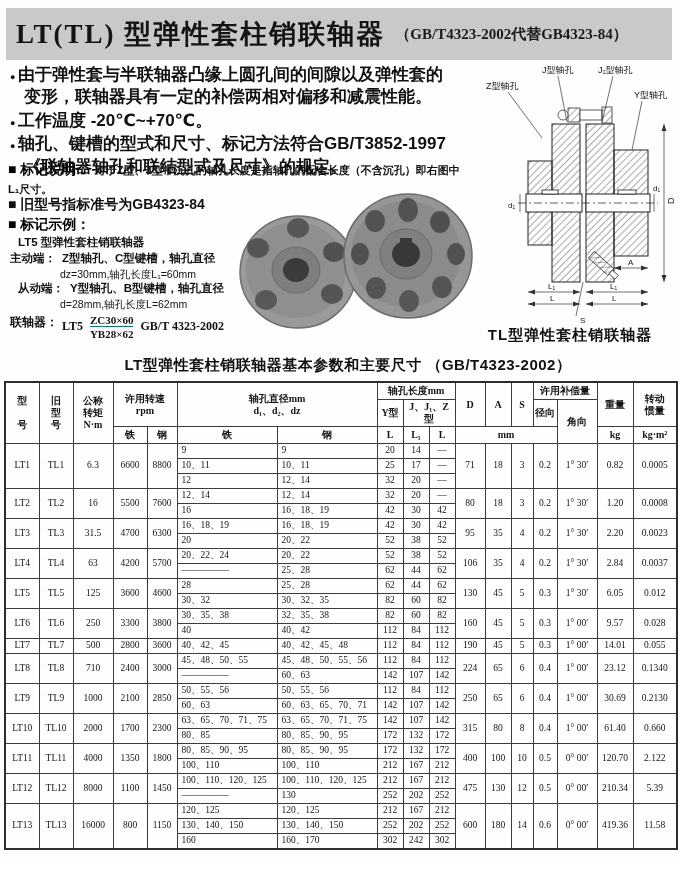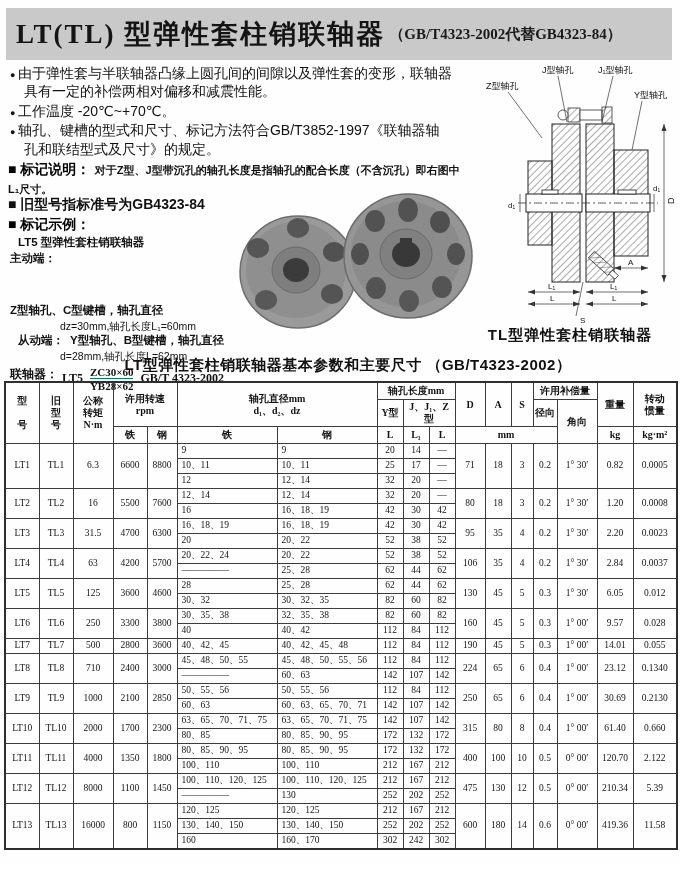--- a/index.html
+++ b/index.html
@@ -9,26 +9,26 @@
     overflow:hidden;
   }
   
   .title-band{
     position:absolute;left:6px;top:8px;width:666px;height:52px;
     background:#c9c9c9;display:flex;align-items:center;padding-left:10px;box-sizing:border-box;
   }
   .title-main{font-family:"Liberation Serif","DejaVu Serif",serif;font-weight:bold;
     font-size:27px;letter-spacing:2px;color:#141414;}
   .title-sub{font-family:"Liberation Serif","DejaVu Serif",serif;font-size:15px;font-weight:bold;
-    color:#1a1a1a;margin-left:4px;white-space:nowrap;}
+    color:#1a1a1a;margin-left:10px;white-space:nowrap;}
   
   .sec{position:absolute;left:8px;}
   .sec-h{font-size:14px;font-weight:bold;color:#000;}
   .bullets{margin:1px 0 0 2px;}
-  .bullet{font-size:14px;font-weight:400;line-height:1.32;margin:1px 0;
+  .bullet{font-size:17px;font-weight:700;line-height:1.32;margin:1px 0;
     padding-left:14px;text-indent:-14px;}
   .bullet::before{content:"● ";font-size:9px;}
   .mark-text{font-size:11px;font-weight:600;line-height:1.3;display:inline;}
   .old-line{font-size:14px;font-weight:bold;}
   .ex-lines{margin-top:1px;font-size:11.5px;font-weight:600;line-height:1.38;}
   .ex-row{display:flex;}
   .ex-label{flex:0 0 52px;}
   .ex-indent{margin-left:52px;font-weight:500;font-family:Liberation Sans, sans-serif;font-size:10.5px;}
   .frac{display:inline-block;vertical-align:middle;text-align:left;
     font-family:"Liberation Serif","DejaVu Serif",serif;font-size:11px;font-weight:600;line-height:1.1;margin:0 4px;}
@@ -79,21 +79,21 @@
     <span class="sec-h" style="display:inline">■ 标记说明：</span>
     <span class="mark-text">对于Z型、J型带沉孔的轴孔长度是指轴孔的配合长度（不含沉孔）即右图中L₁尺寸。</span>
   </div>
 
   <div class="sec old-line" style="top:196px;">■ 旧型号指标准号为GB4323-84</div>
 
   <div class="sec" style="top:216px;width:300px;">
     <div class="sec-h">■ 标记示例：</div>
     <div class="ex-lines">
       <div style="margin-left:10px;">LT5 型弹性套柱销联轴器</div>
-      <div class="ex-row" style="margin-left:2px;flex-direction:column;">
+      <div class="ex-row" style="margin-left:2px;">
         <span class="ex-label">主动端：</span>
         <span>Z型轴孔、C型键槽，轴孔直径</span>
       </div>
       <div class="ex-indent">dz=30mm,轴孔长度L₁=60mm</div>
       <div class="ex-row" style="margin-left:10px;">
         <span class="ex-label">从动端：</span>
         <span>Y型轴孔、B型键槽，轴孔直径</span>
       </div>
       <div class="ex-indent">d=28mm,轴孔长度L=62mm</div>
       <div class="ex-row ex-coupling" style="margin-left:2px;margin-top:2px;">

